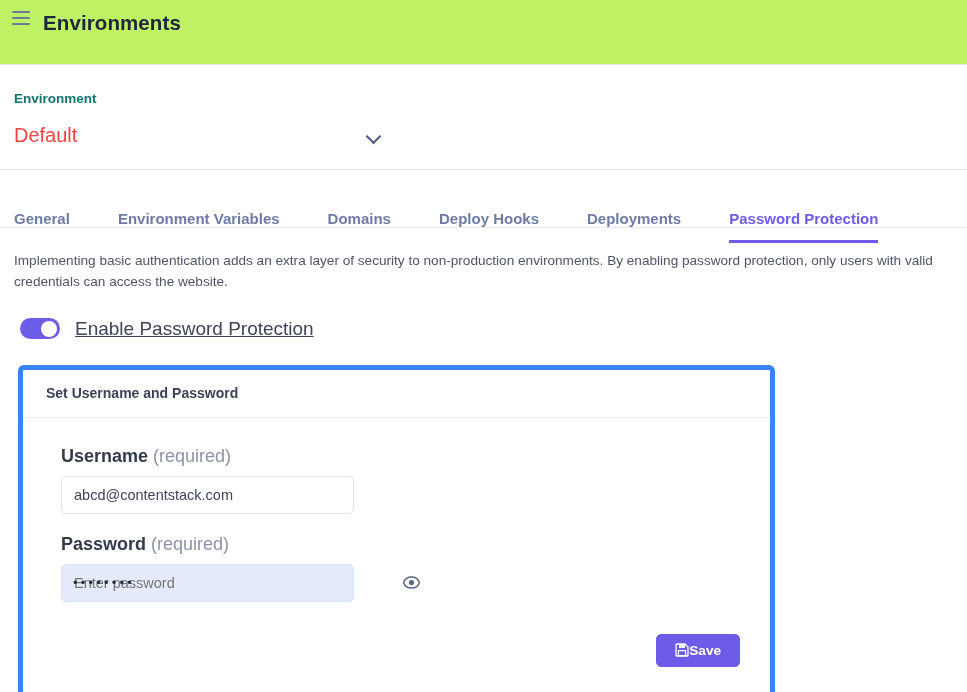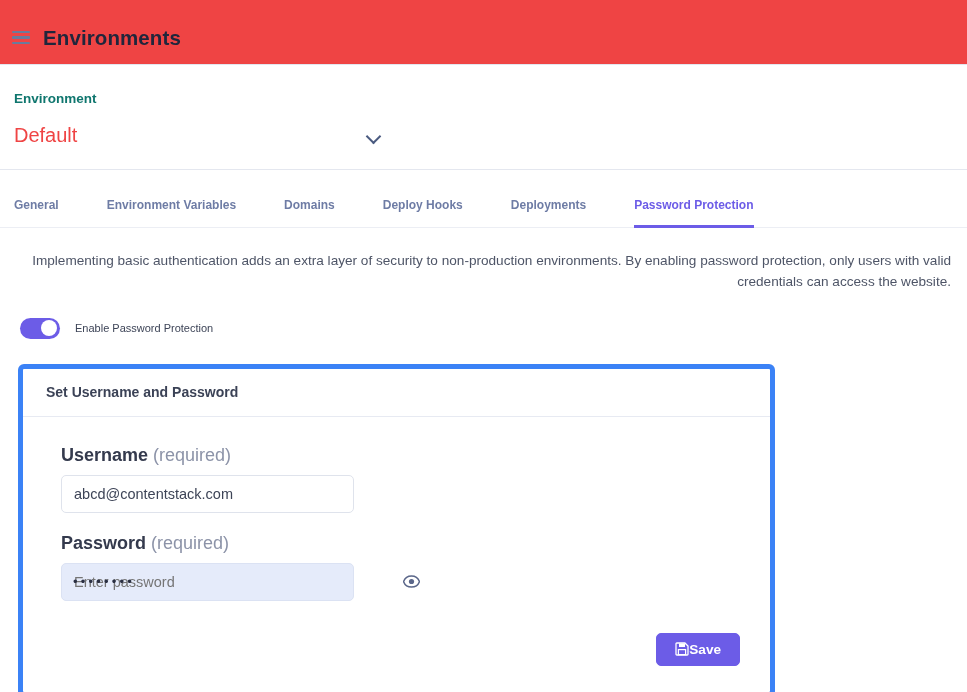--- a/index.html
+++ b/index.html
@@ -12,24 +12,23 @@
     height: 692px;
     background: #ffffff;
     font-family: "Liberation Sans", sans-serif;
     color: #34394f;
     overflow: hidden;
   }
 
   
   .topbar {
     height: 65px;
-    background: #ef4444;
+    background: #bef264;
     border-bottom: 1px solid #e2e6ef;
     display: flex;
-    align-items: center;
     padding: 11px 0 0 12px;
   }
   .hamburger {
     width: 18px;
     height: 14px;
     display: flex;
     flex-direction: column;
     justify-content: space-between;
     margin-right: 13px;
     cursor: pointer;
@@ -96,45 +95,44 @@
   
   .tabs {
     display: flex;
     align-items: flex-end;
     height: 58px;
     padding: 0 0 0 14px;
     border-bottom: 1px solid #eceef4;
     gap: 0;
   }
   .tab {
-    font-size: 12px;
+    font-size: 15px;
     font-weight: 700;
     color: #6e7ca5;
     padding: 0 0 13px 0;
     margin-right: 48px;
     cursor: pointer;
     border-bottom: 3px solid transparent;
     position: relative;
-    top: 1px;
+    top: 16px;
     white-space: nowrap;
   }
   .tab.active {
     color: #6c5ce7;
     border-bottom-color: #6c5ce7;
   }
   .tab:last-child { margin-right: 0; }
 
   
   .desc {
     margin: 22px 16px 0 14px;
     font-size: 13.6px;
     line-height: 1.58;
     color: #4e5567;
     max-width: 944px;
-    text-align: right;
   }
 
   
   .toggle-row {
     display: flex;
     align-items: center;
     margin: 25px 0 0 20px;
   }
   .toggle {
     width: 40px;
@@ -149,22 +147,23 @@
     position: absolute;
     top: 2.5px;
     left: 21px;
     width: 16px;
     height: 16px;
     border-radius: 50%;
     background: #ffffff;
   }
   .toggle-label {
     margin-left: 15px;
-    font-size: 11px;
+    font-size: 19px;
     color: #3d4457;
+    text-decoration: underline;
   }
 
   
   .card {
     margin: 25px 0 0 18px;
     width: 757px;
     border: 5px solid #3b82f6;
     border-radius: 6px;
     background: #ffffff;
   }

